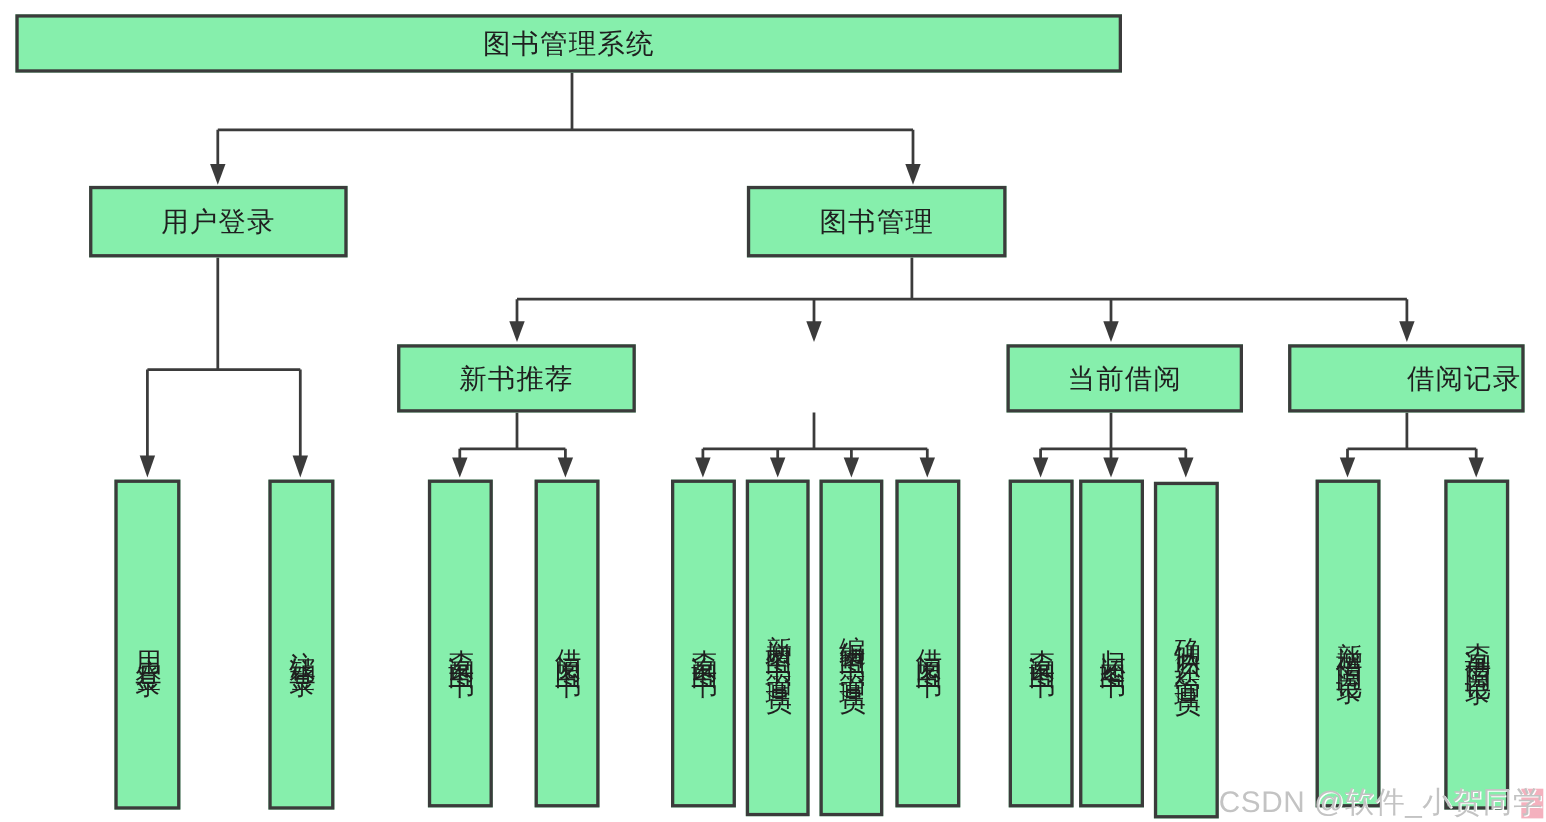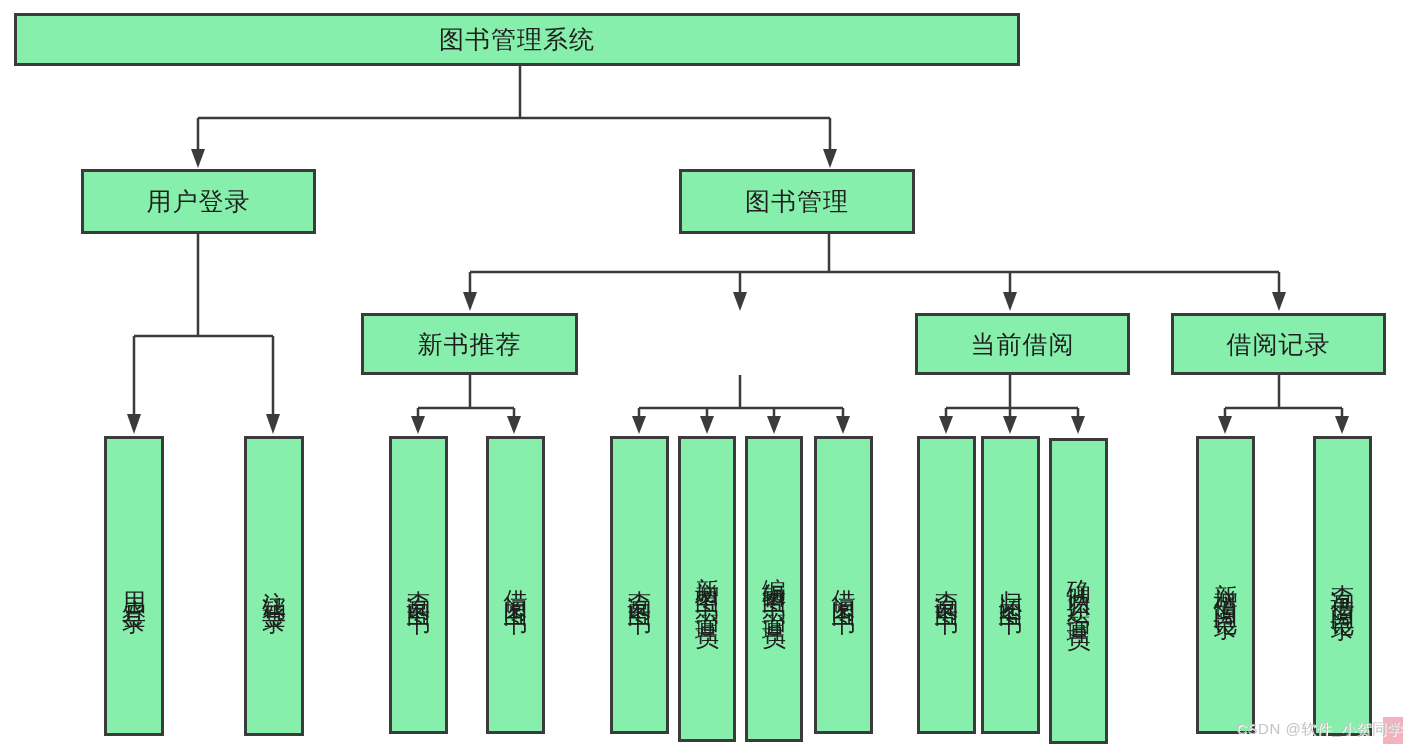--- a/index.html
+++ b/index.html
@@ -19,21 +19,21 @@
   .node.h span{font-size:25px;letter-spacing:1px;white-space:nowrap;}
   .node.v span{
     writing-mode:vertical-rl;text-orientation:mixed;
     font-size:24px;letter-spacing:7px;white-space:nowrap;
   }
   .watermark{
     position:absolute;right:2px;bottom:3px;height:30px;display:flex;align-items:center;
   }
   .wm-accent{position:absolute;right:0;bottom:0;width:20px;height:27px;}
   .wm-text{
-    position:relative;font-size:15px;letter-spacing:0.5px;white-space:nowrap;
+    position:relative;font-size:27px;letter-spacing:0.5px;white-space:nowrap;
     text-shadow:1px 1px 0 #ffffff;
   }
 </style>
 </head>
 <body>
 
 <div class="stage" style="--line: #3b3b3b;">
 
   <svg class="wires" viewBox="0 0 1405 747" xmlns="http://www.w3.org/2000/svg">
 
@@ -81,21 +81,21 @@
   <div class="node h" style="left:679px;top:169px;width:236px;height:65px;">
     <span>图书管理</span>
   </div>
 
   <div class="node h" style="left:361px;top:313px;width:217px;height:62px;">
     <span>新书推荐</span>
   </div>
   <div class="node h" style="left:902px;top:313px;width:215px;height:62px;margin-left:13px;">
     <span>当前借阅</span>
   </div>
-  <div class="node h" style="left:1171px;top:313px;width:215px;height:62px;">
+  <div class="node h" style="left:1171px;top:313px;width:215px;height:62px;justify-content:flex-end;">
     <span>借阅记录</span>
   </div>
 
   <div class="node v" style="left:104px;top:436px;width:60px;height:300px;">
     <span>用户登录</span>
   </div>
   <div class="node v" style="left:244px;top:436px;width:60px;height:300px;">
     <span>注销登录</span>
   </div>
 

